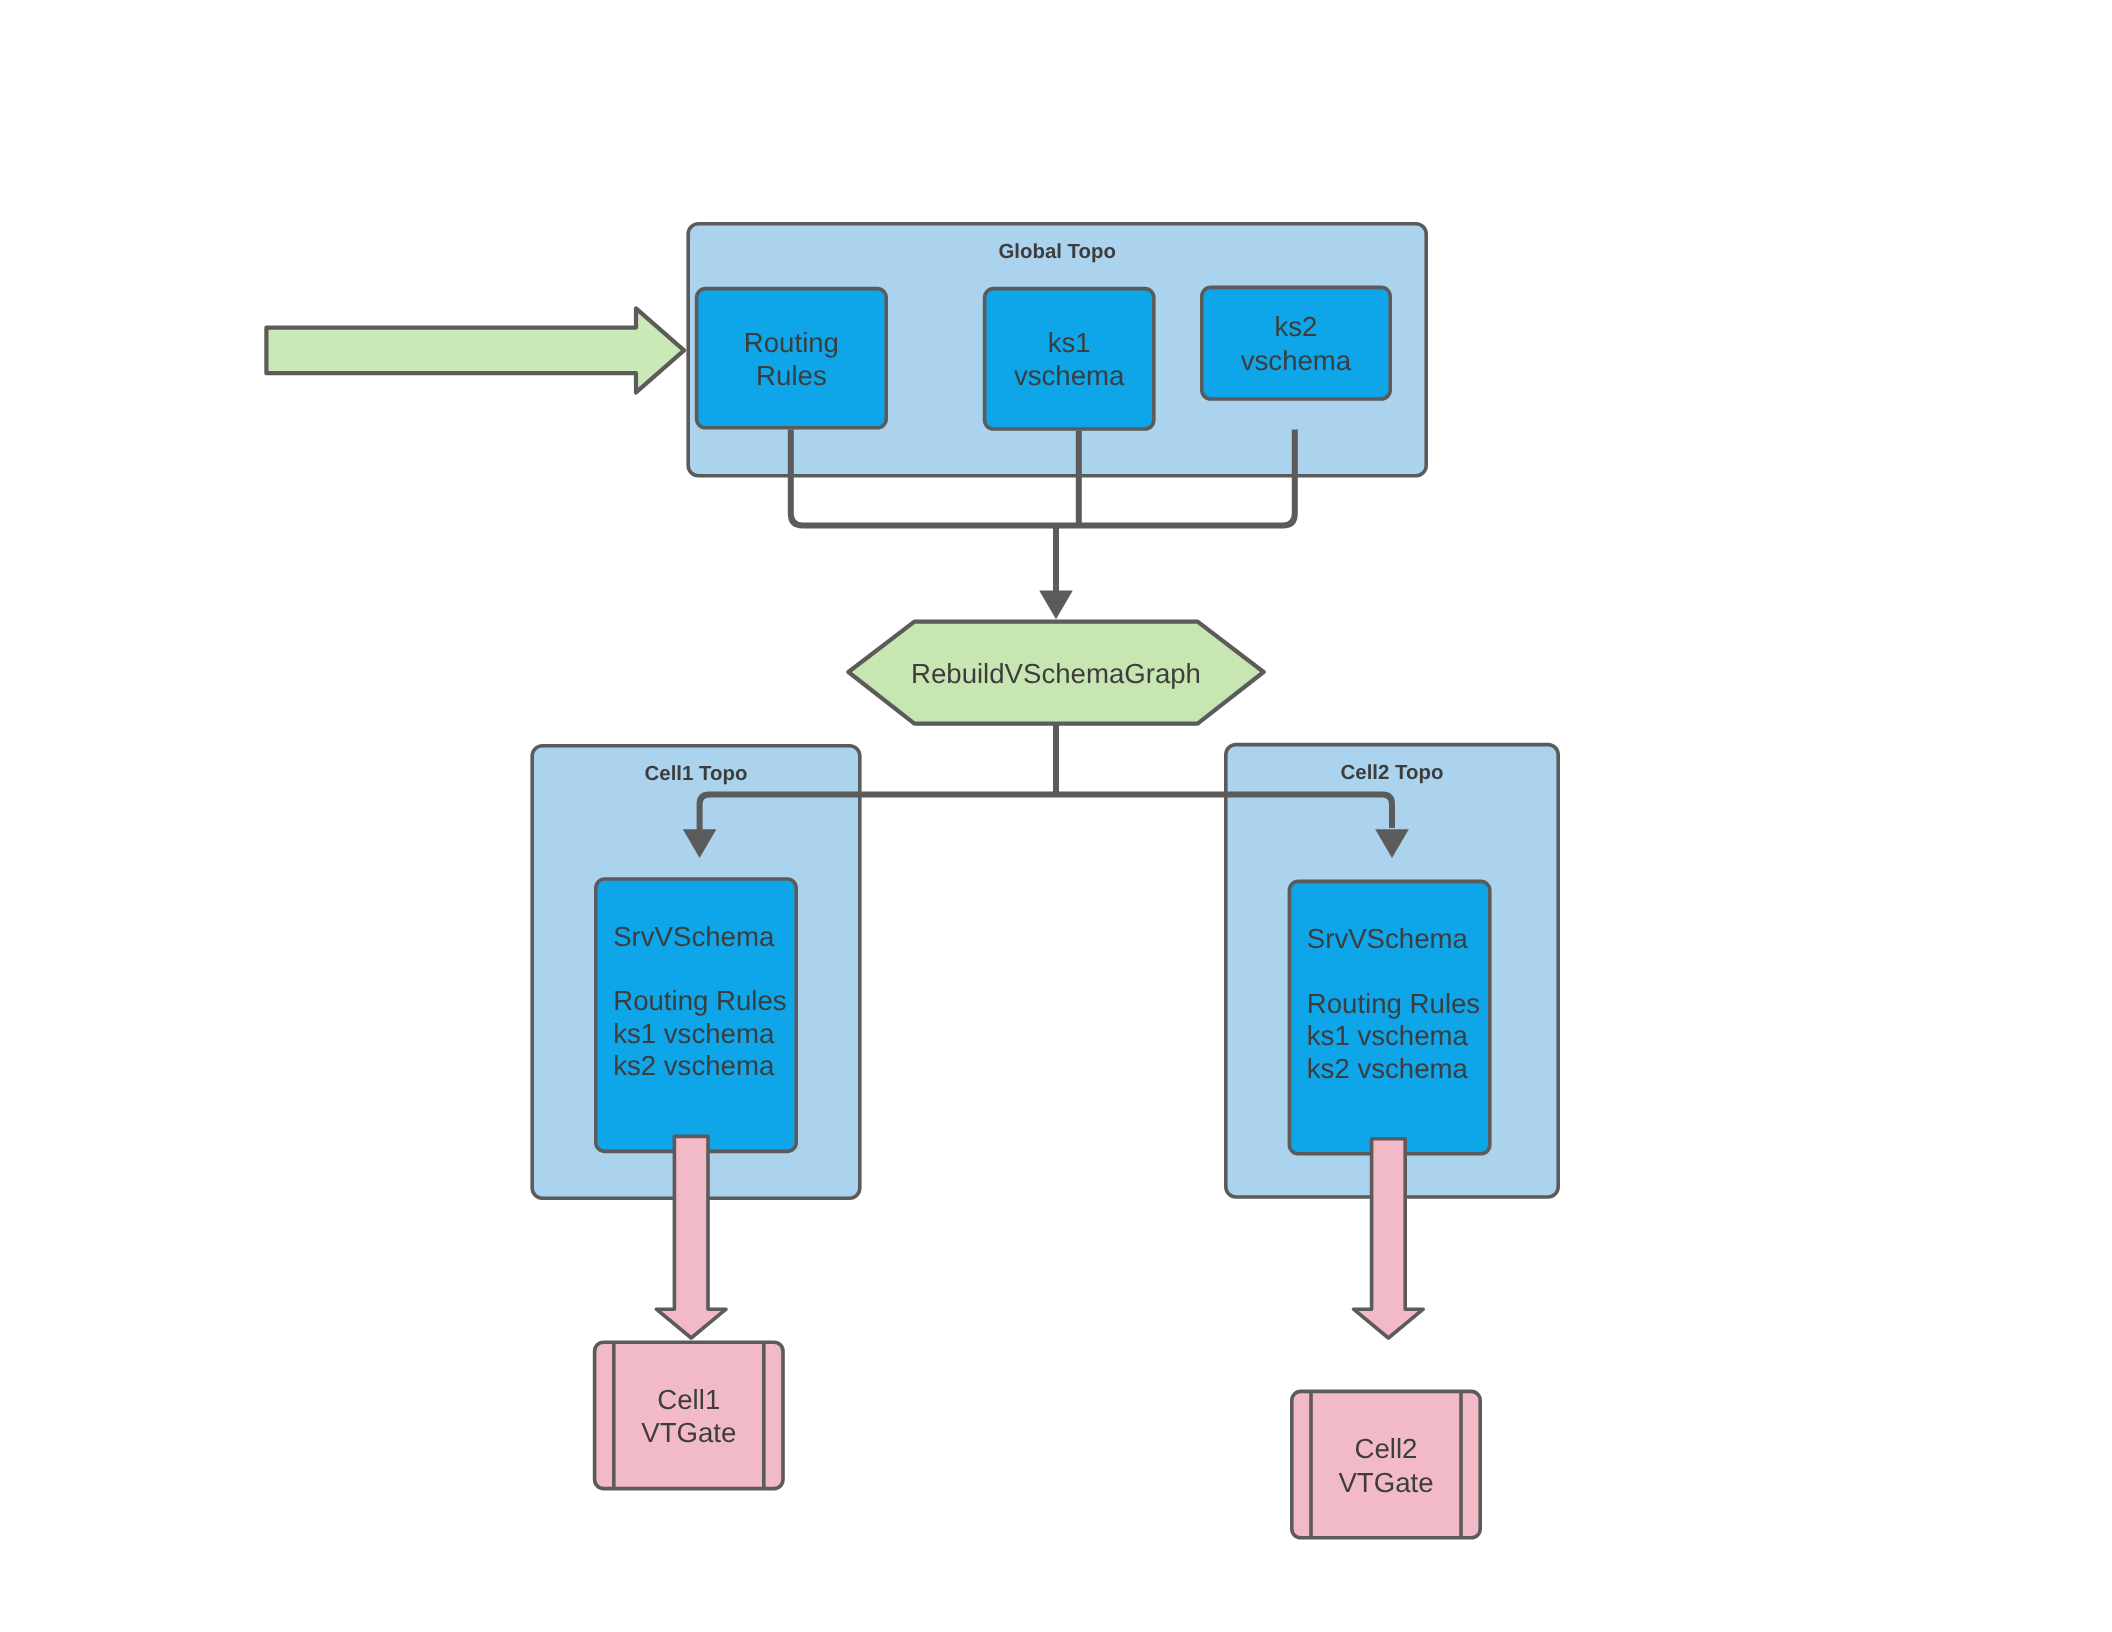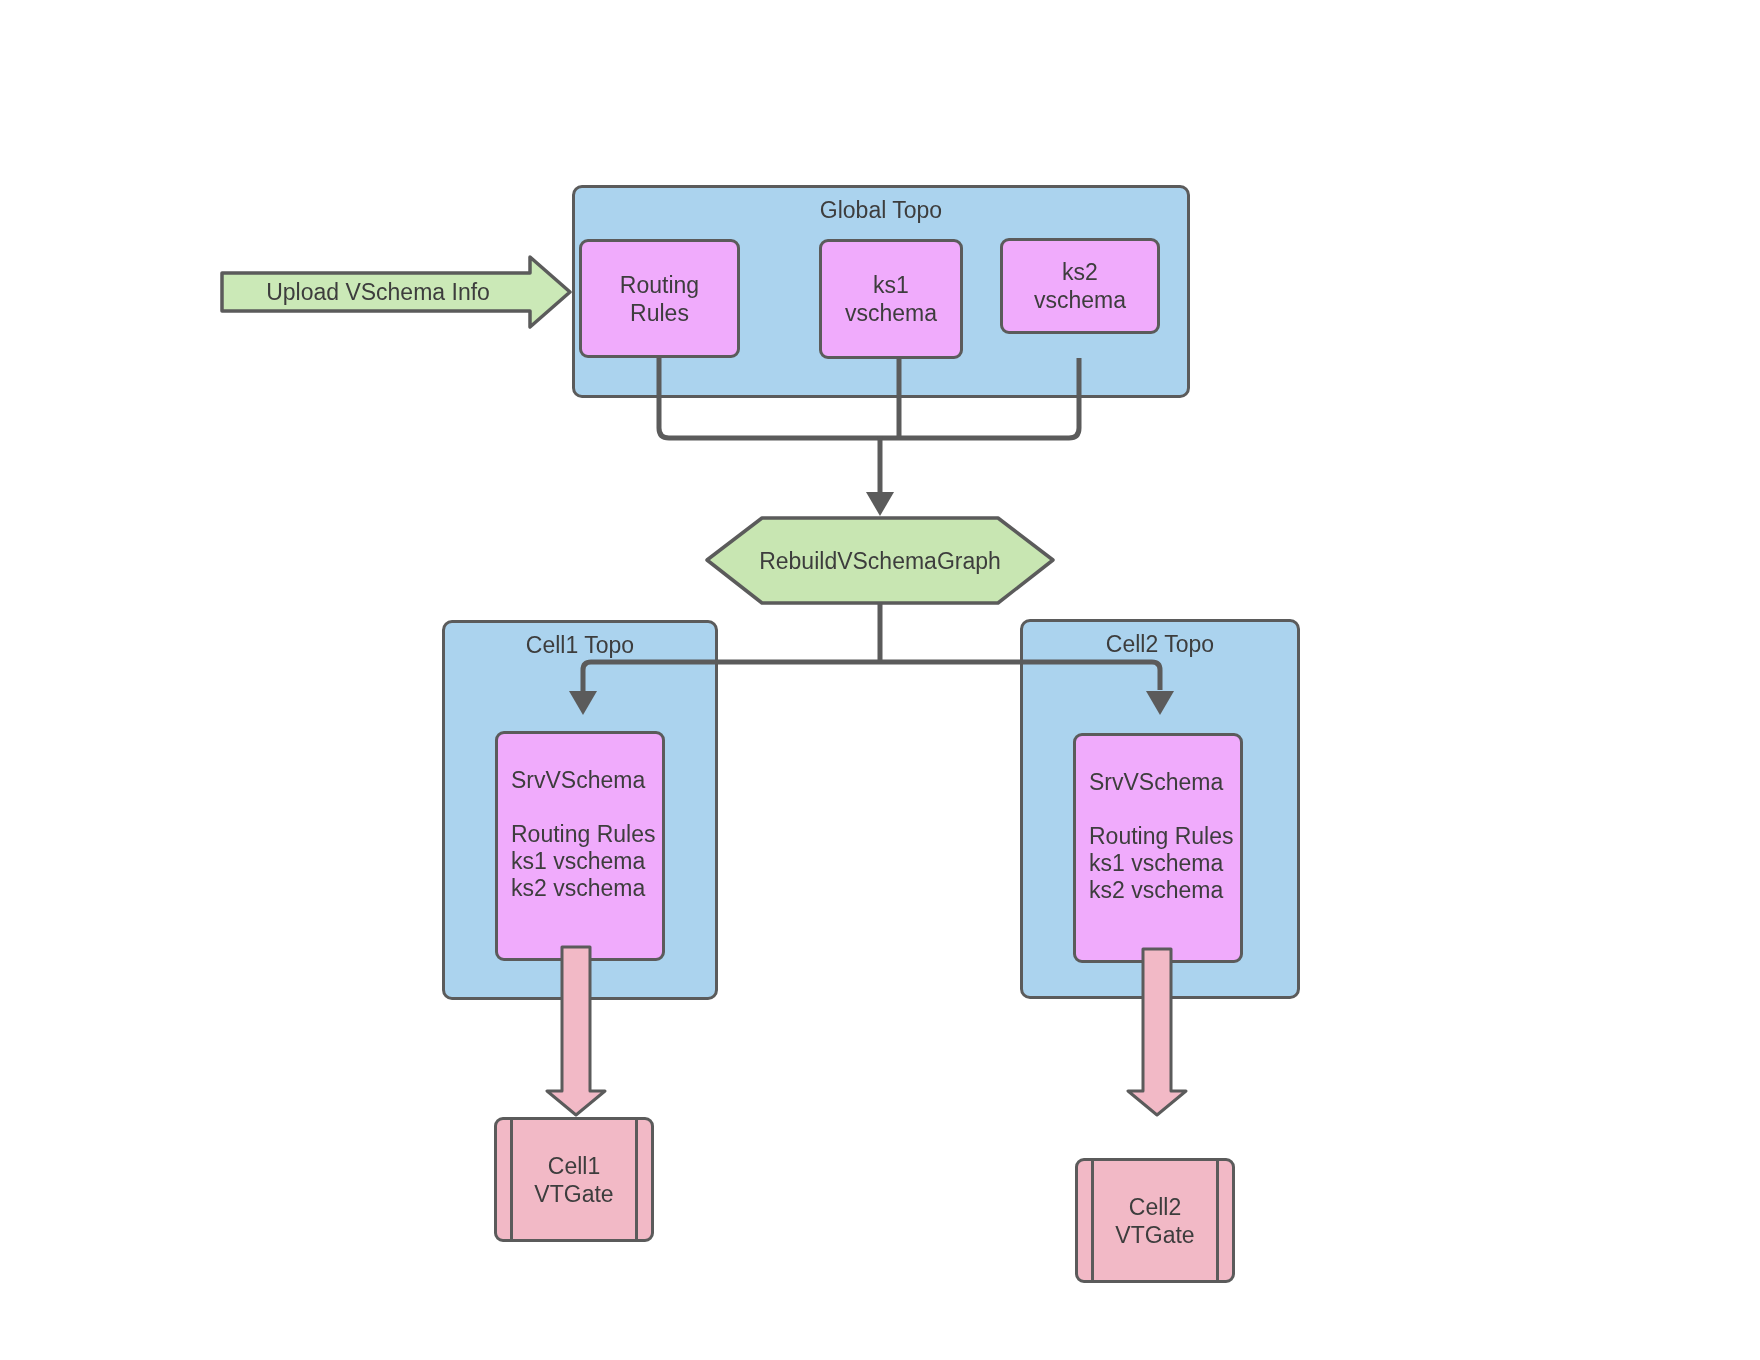--- a/index.html
+++ b/index.html
@@ -15,28 +15,28 @@
   
   .topo{
     background:#abd3ee;
     border:3px solid #5b5b5b;
     border-radius:10px;
     box-sizing:border-box;
   }
   .topo-title{
     position:absolute;left:0;right:0;top:8px;
     text-align:center;
-    font-weight:normal;
-    font-size:23px;
+    font-weight:bold;
+    font-size:17px;
     line-height:28px;
     white-space:pre-line;
   }
   
   .node{
-    background:#f0abfc;
+    background:#0ea5e9;
     border:3px solid #5b5b5b;
     border-radius:9px;
     box-sizing:border-box;
     display:flex;align-items:center;justify-content:center;
     text-align:center;
     font-size:23px;line-height:28px;
     white-space:pre-line;
   }
   .node.multiline{
     align-items:flex-start;justify-content:flex-start;
@@ -134,16 +134,15 @@
     <polygon points="707,560 762,518 998,518 1053,560 998,603 762,603" fill="#c8e6b2" stroke="#5b5b5b" stroke-width="3.5" stroke-linejoin="round"></polygon>
 
     <path d="M880,603 L880,662 M583,692 L583,670 Q583,662 591,662 L1152,662 Q1160,662 1160,670 L1160,690" fill="none" stroke="#5b5b5b" stroke-width="5"></path>
     <polygon points="569,691 597,691 583,715" fill="#5b5b5b"></polygon>
     <polygon points="1146,691 1174,691 1160,715" fill="#5b5b5b"></polygon>
 
     <polygon points="562,947 590,947 590,1091 605,1091 576,1115 547,1091 562,1091" fill="#f2b9c6" stroke="#5b5b5b" stroke-width="3" stroke-linejoin="round"></polygon>
     <polygon points="1143,949 1171,949 1171,1091 1186,1091 1157,1115 1128,1091 1143,1091" fill="#f2b9c6" stroke="#5b5b5b" stroke-width="3" stroke-linejoin="round"></polygon>
   </svg>
 
-  <div class="abs shape-label" style="left:222px;top:273px;width:312px;height:38px;">Upload VSchema Info</div>
   <div class="abs shape-label" style="left:707px;top:518px;width:346px;height:85px;">RebuildVSchemaGraph</div>
 
 </div>
 
 </body></html>

